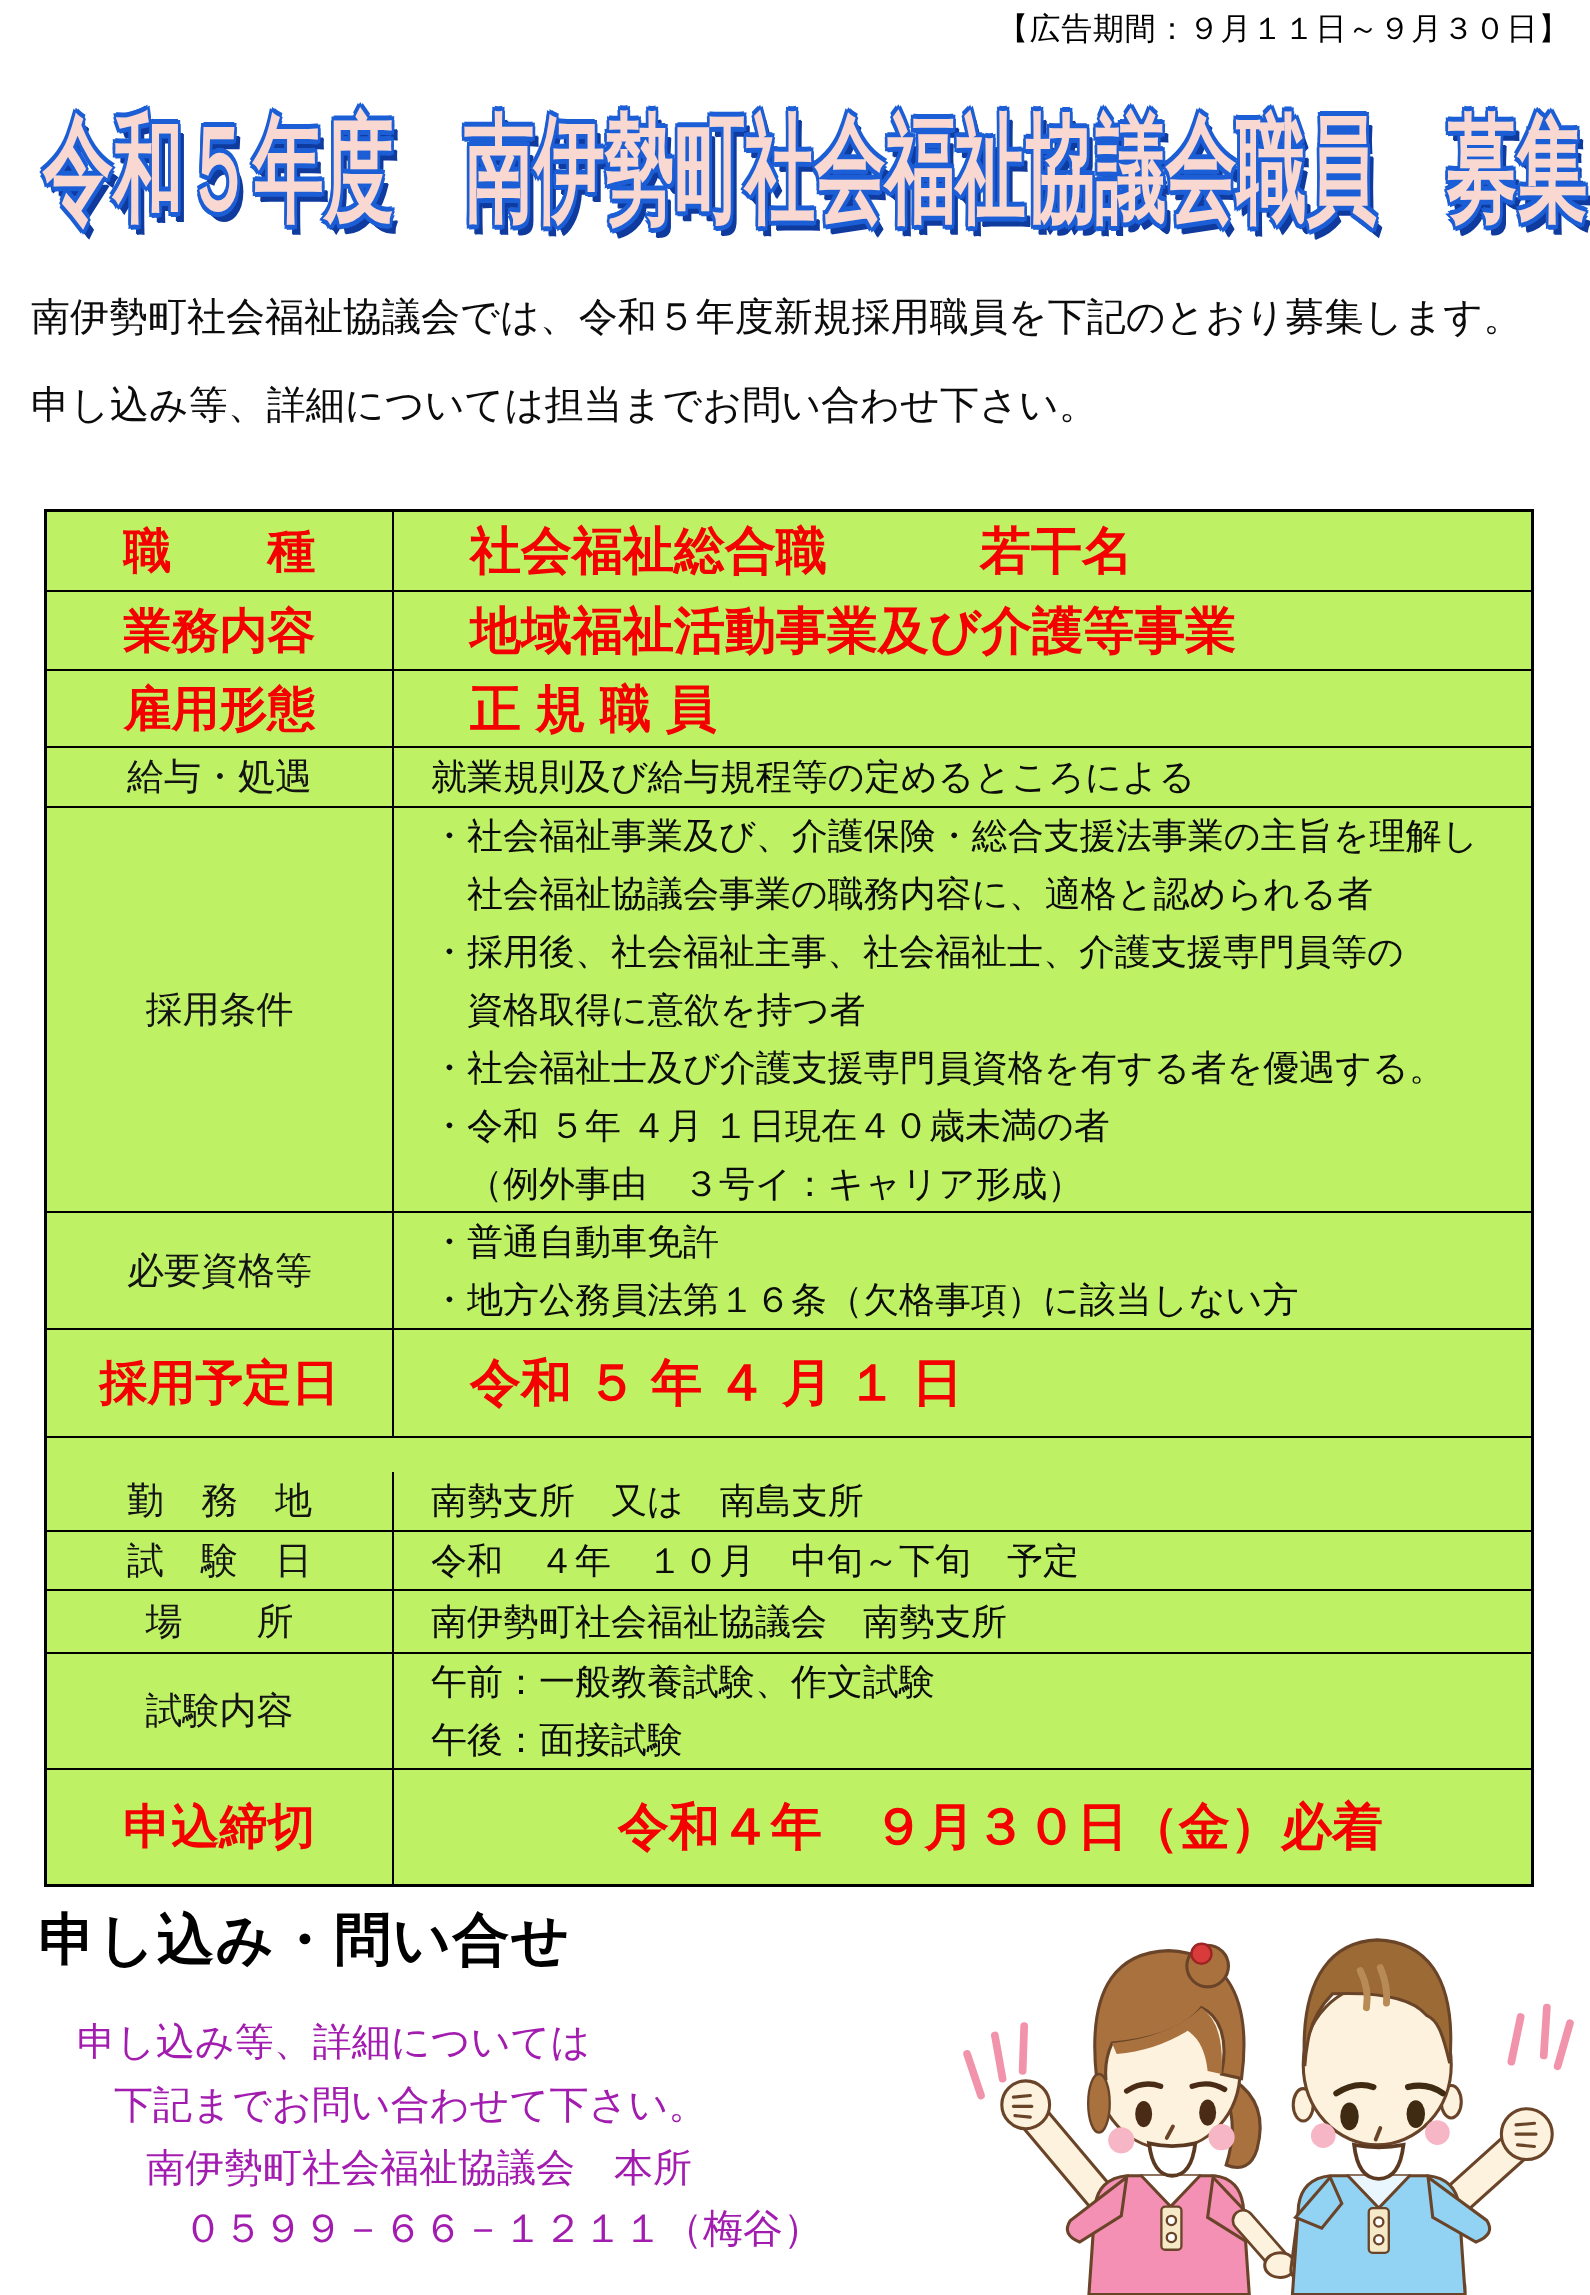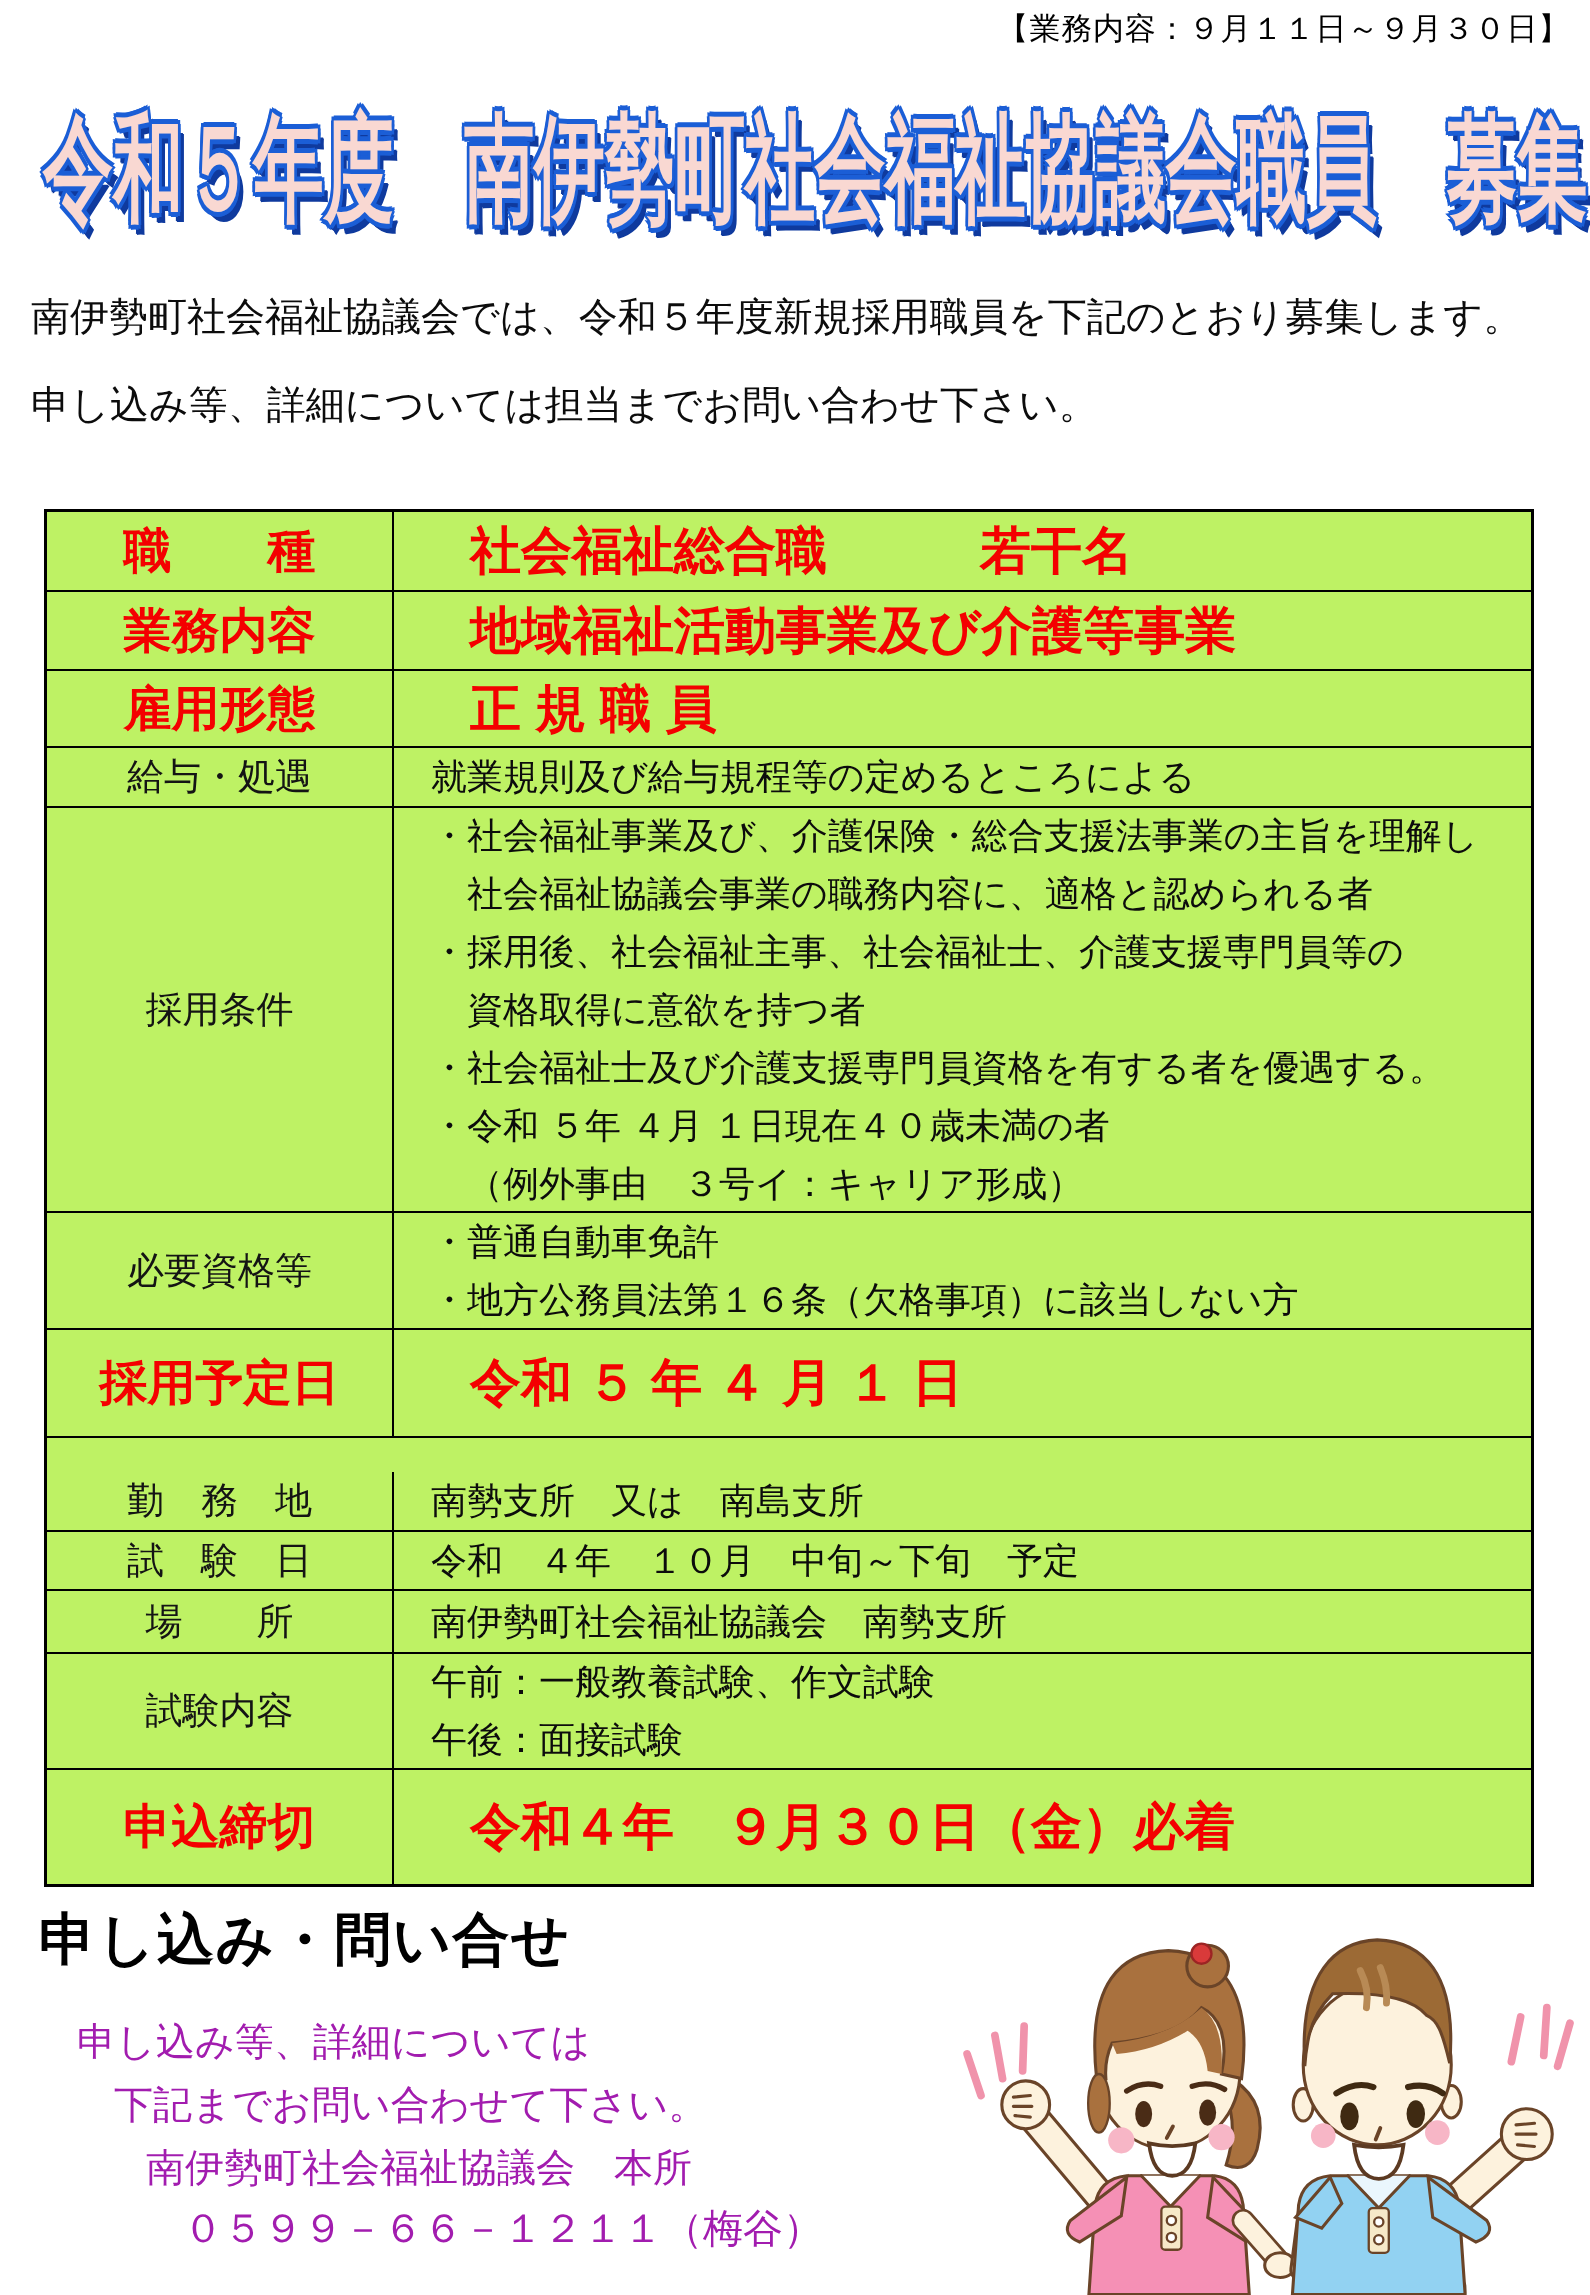--- a/index.html
+++ b/index.html
@@ -33,21 +33,21 @@
   .intro{position:absolute;left:31px;top:293px;font-size:39px;color:#0c0c0c;}
   .intro .intro-line{white-space:nowrap;line-height:48px;}
   .intro .intro-line + .intro-line{margin-top:40px;}
 
   
   .recruit-table{
     position:absolute;left:44px;top:509px;width:1490px;
     border:3.9px solid #000;box-sizing:border-box;background:#bef264;
   }
   .t-row{display:flex;border-bottom:2.3px solid #000;box-sizing:border-box;}
-  .t-row:last-child{border-bottom:none;}
+  .t-row:last-child{border-bottom:none;text-align:center;}
   .t-label{
     flex:0 0 347px;width:347px;border-right:2.3px solid #000;box-sizing:border-box;
     display:flex;align-items:center;justify-content:center;
     font-size:37px;color:#141414;white-space:nowrap;
   }
   .t-value{
     flex:1;display:flex;flex-direction:column;justify-content:center;
     padding-left:37px;box-sizing:border-box;font-size:36px;color:#0c0c0c;
   }
   .t-value .vline{white-space:nowrap;line-height:58px;}
@@ -80,21 +80,21 @@
   .contact-line.c4{left:183px;top:2201px;font-size:40px;}
 
   
   .illustration{position:absolute;left:947px;top:1872px;width:640px;height:424px;}
 </style>
 </head>
 <body>
 
 <div class="page">
 
-  <div class="ad-period">【業務内容：９月１１日～９月３０日】</div>
+  <div class="ad-period">【広告期間：９月１１日～９月３０日】</div>
 
   <div class="title-banner">
     <div class="title-text">令和５年度　南伊勢町社会福祉協議会職員　募集!!</div>
   </div>
 
   <div class="intro">
     <div class="intro-line">南伊勢町社会福祉協議会では、令和５年度新規採用職員を下記のとおり募集します。</div>
     <div class="intro-line">申し込み等、詳細については担当までお問い合わせ下さい。</div>
   </div>
 

